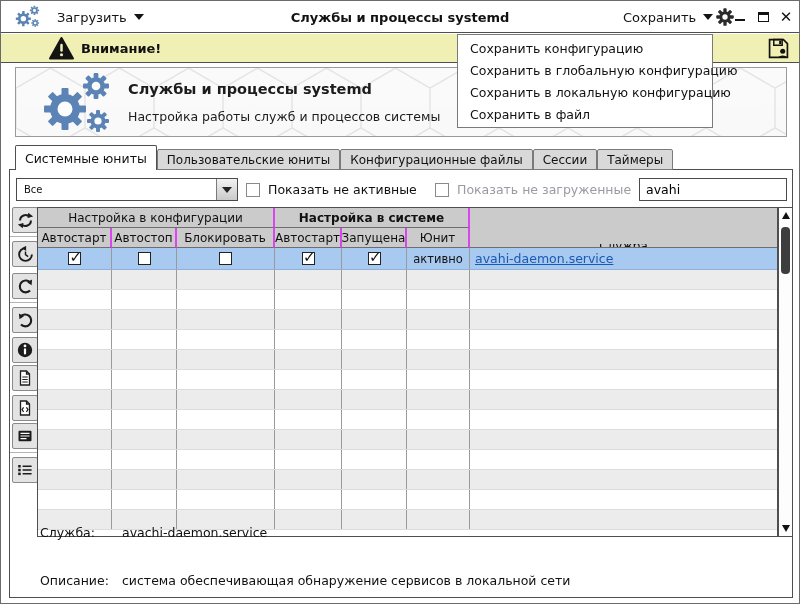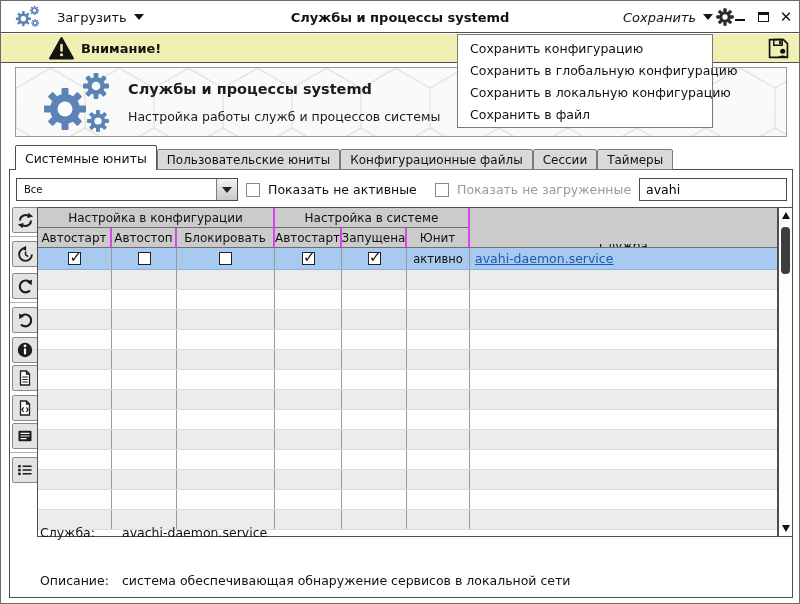--- a/index.html
+++ b/index.html
@@ -10,21 +10,21 @@
     border:1px solid #6b6b6b; overflow:hidden; color:#111;
     font-size:12.5px;
   }
   
   .toolbar { position:absolute; left:0; top:0; right:0; height:32px; background:#fff;
              border-bottom:1px solid #4f4f4f; }
   .toolbar .applogo { position:absolute; left:13px; top:4px; }
   .tb-btn { position:absolute; top:0; height:32px; display:flex; align-items:center; gap:7px;
             cursor:pointer; font-size:13px; color:#141414; }
   .tb-load { left:56px; }
-  .tb-save { left:622px;font-style:italic; }
+  .tb-save { left:622px; }
   .caret { width:0; height:0; border-left:5px solid transparent; border-right:5px solid transparent;
            border-top:6px solid #141414; display:inline-block; }
   .tb-gear { position:absolute; left:714px; top:6px; }
   .winctl { position:absolute; right:6px; top:0; height:32px; display:flex; align-items:center; gap:9px; }
   .wc { display:inline-flex; width:14px; height:14px; align-items:center; justify-content:center; cursor:pointer; }
   .wc-min i { display:block; width:10px; height:2.5px; background:#111; margin-top:6px; }
   .wc-max i { display:block; width:11px; height:10px; border:1.6px solid #111; border-top-width:3px; }
   .wc-close { font-size:15px; font-weight:bold; color:#111; }
   .title-center { position:absolute; left:0; right:0; top:0; height:32px; display:flex;
                   align-items:center; justify-content:center; font-weight:bold; font-size:13px;
@@ -73,21 +73,21 @@
           justify-content:center; cursor:pointer; }
   .sep { position:absolute; left:0; width:30px; height:1px; background:#b5b5b5; }
   
   .tbl { position:absolute; left:27px; top:37px; width:741px; height:330px; border:1px solid #4f4f4f;
          background:#fff; overflow:hidden; }
   .thead { display:grid; grid-template-columns:74px 65px 98px 67px 65px 63px auto;
            grid-template-rows:20px 20px; background:var(--hdrgray,#cbcbcb); font-size:12px; }
   .hcell { border-right:2px solid #d946ef; border-bottom:1px solid #6e6e6e;
            display:flex; align-items:center; justify-content:center; overflow:hidden; white-space:nowrap; }
   .hgroup1 { grid-column:1/4; grid-row:1; }
-  .hgroup2 { grid-column:4/7; grid-row:1; }
+  .hgroup2 { grid-column:4/7; grid-row:1;font-weight:bold; }
   .hservice { grid-column:7; grid-row:1/3; border-right:none;margin-top:36px; }
   .hsub { grid-row:2; }
   .trow { display:grid; grid-template-columns:74px 65px 98px 67px 65px 63px auto; }
   .trow .tcell { border-right:1px solid #9a9a9a; display:flex; align-items:center; justify-content:center;
                  overflow:hidden; white-space:nowrap; }
   .trow .tcell:last-child { border-right:none; }
   .trow.sel { height:22px; background:var(--selrow,#a8c9f0); border-bottom:1px solid #8fb0d8; }
   .trow.empty { height:20px; border-bottom:1px solid #dcdcdc; }
   .trow.empty.even { background:#ececec; }
   .trow.empty.odd { background:#ffffff; }

